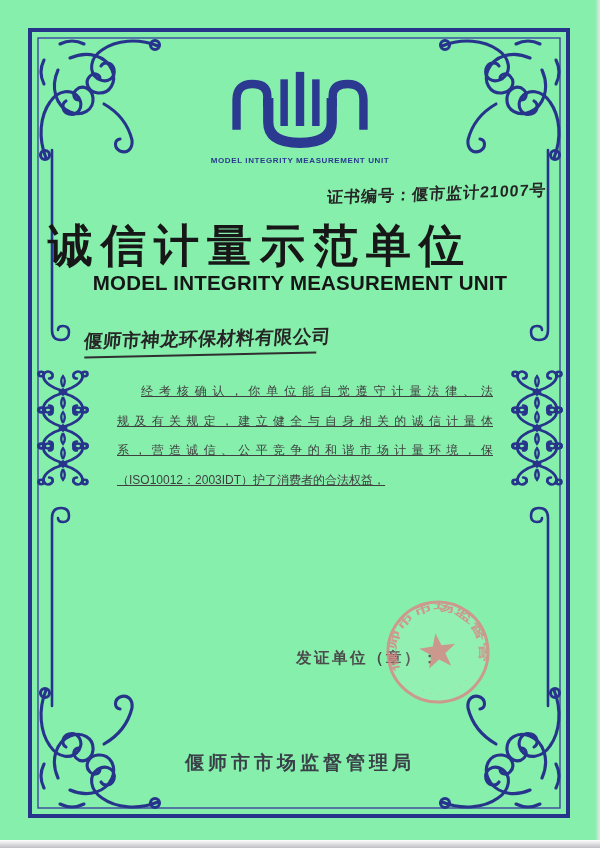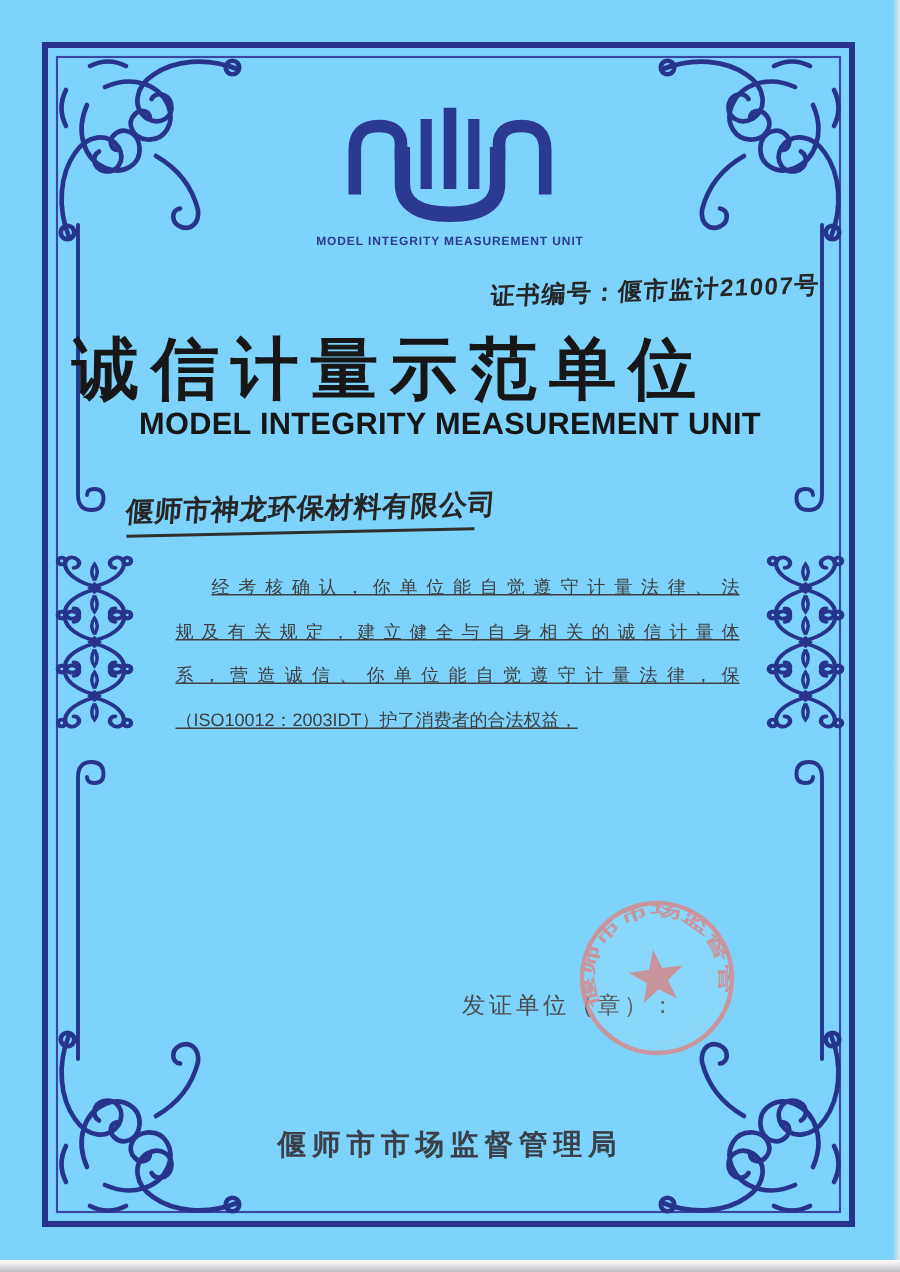--- a/index.html
+++ b/index.html
@@ -1,17 +1,17 @@
 <!DOCTYPE html>
 <html><head>
 <meta charset="utf-8">
 <style>
   html,body { margin:0; padding:0; background:#ffffff; }
   .page {
-    position:relative; width:600px; height:848px; background:#7dd3fc;
+    position:relative; width:600px; height:848px; background:#86efac;
     overflow:hidden; font-family:"Liberation Sans","DejaVu Sans",sans-serif;
   }
   
   .edge-bottom { position:absolute; left:0; right:0; bottom:0; height:8px;
     background:linear-gradient(#ffffff, #bfbfc4); }
   .edge-right { position:absolute; right:0; top:0; bottom:0; width:5px;
     background:linear-gradient(to right, rgba(255,255,255,0), #e6e6ea); }
 
   .border-svg { position:absolute; left:0; top:0; width:600px; height:848px; }
 
@@ -55,22 +55,22 @@
     font-size:12px; color:#3f3f3f; font-weight:500;text-decoration:underline;
   }
   .body-lines div {
     height:29.6px; line-height:29.6px; white-space:nowrap;
     text-align:justify; text-align-last:justify;
   }
   .body-lines div:first-child { text-indent:2em; }
   .body-lines div:last-child { text-align-last:left; }
 
   .issuer-label {
-    position:absolute; left:308px; top:648px; font-size:15.5px; font-weight:400;
-    color:#4b4b4b; letter-spacing:2.5px; white-space:nowrap;margin-top:12px;
+    position:absolute; left:296px; top:648px; font-size:15.5px; font-weight:700;
+    color:#4b4b4b; letter-spacing:2.5px; white-space:nowrap;
   }
   .seal { position:absolute; left:373px; top:587px; opacity:0.82;
     transform:rotate(-8deg); }
 
   .footer-org {
     position:absolute; left:0; top:750px; width:600px; text-align:center;
     font-size:19px; font-weight:600; color:#3a4048; letter-spacing:4px;
     white-space:nowrap;
   }
 </style>
@@ -152,21 +152,21 @@
   <div class="title-zh">诚信计量示范单位</div>
   <div class="title-en">MODEL INTEGRITY MEASUREMENT UNIT</div>
 
   <div class="company-block">
     <span class="company-text">偃师市神龙环保材料有限公司</span>
   </div>
 
   <div class="body-lines">
     <div>经考核确认，你单位能自觉遵守计量法律、法</div>
     <div>规及有关规定，建立健全与自身相关的诚信计量体</div>
-    <div>系，营造诚信、你单位能自觉遵守计量法律，保</div>
+    <div>系，营造诚信、公平竞争的和谐市场计量环境，保</div>
     <div>（ISO10012：2003IDT）护了消费者的合法权益，</div>
   </div>
 
   <div class="issuer-label">发证单位（章）：</div>
 
   <svg class="seal" width="130" height="130" viewBox="0 0 130 130" xmlns="http://www.w3.org/2000/svg">
     <defs>
       <path id="sealArc" d="M 25.5,79.4 A 42,42 0 1 1 104.5,79.4" fill="none"></path>
       <path id="sealArcBottom" d="M 38,96 A 34,34 0 0 0 92,96" fill="none"></path>
     </defs>

